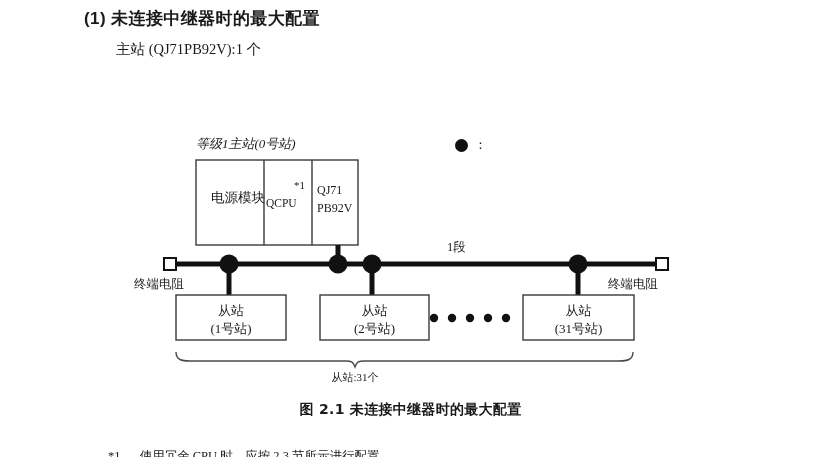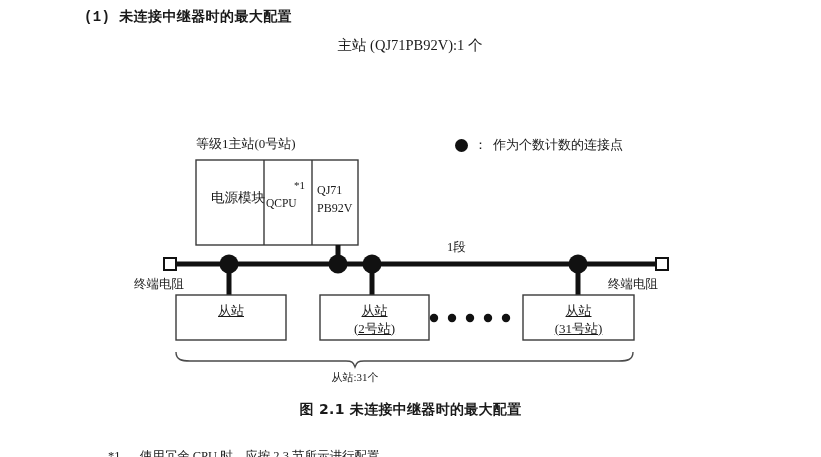--- a/index.html
+++ b/index.html
@@ -17,34 +17,34 @@
   }
 
   
   #heading-block {
     position: absolute;
     left: 84px;
     top: 8px;
     width: 620px;
   }
   #section-heading {
-    font-family: Liberation Mono, monospace;
+    font-family: Liberation Sans, sans-serif;
     font-weight: bold;
-    font-size: 14px;
+    font-size: 17px;
     letter-spacing: 0.4px;
     line-height: 1.35;
     white-space: nowrap;
   }
   .spec-line {
     font-size: 14.5px;
     line-height: 1.55;
     margin-left: 32px;
     white-space: nowrap;
   }
-  #spec-master { margin-top: 7px; text-align: center; }
+  #spec-master { margin-top: 7px; }
   #spec-slave  { margin-top: 2px; }
 
   
   #diagram {
     position: absolute;
     left: 0;
     top: 0;
     width: 821px;
     height: 457px;
   }
@@ -61,20 +61,21 @@
     line-height: 1.25;
     white-space: nowrap;
     color: #1a1a1a;
   }
 
   
   #master-title {
     left: 196px;
     top: 136px;
     font-size: 13px;
+    font-style: italic;
   }
 
   
   #mod-power-label {
     left: 198px;
     top: 190px;
     width: 80px;
     text-align: center;
     font-size: 13.5px;
   }
@@ -124,21 +125,20 @@
   
   #segment-label { left: 447px; top: 240px; font-size: 12.5px; }
 
   
   .slave-text {
     position: absolute;
     text-align: center;
     font-size: 13px;
     line-height: 1.35;
     white-space: nowrap;
-    text-decoration: underline;
   }
   #slave1-text  { left: 176px; top: 302px; width: 110px; }
   #slave2-text  { left: 320px; top: 302px; width: 109px; }
   #slave31-text { left: 523px; top: 302px; width: 111px; }
 
   
   #brace-label {
     left: 355px;
     top: 371px;
     font-size: 11px;
@@ -232,30 +232,30 @@
   <div class="dlabel" id="mod-qcpu-label">QCPU</div>
   <div class="dlabel" id="mod-qcpu-footmark">*1</div>
   <div class="dlabel" id="mod-pb92v-label">
     <div>QJ71</div>
     <div>PB92V</div>
   </div>
 
   <div class="dlabel" id="legend">
     <span id="legend-dot"></span>
     <span>：</span>
-    <span>作为个数计数的连接点</span>
   </div>
 
   <div class="dlabel" id="segment-label">1段</div>
 
   <div class="dlabel" id="term-left-label">终端电阻</div>
   <div class="dlabel" id="term-right-label">终端电阻</div>
 
   <div class="slave-text" id="slave1-text">
     <div>从站</div>
+    <div>(1号站)</div>
   </div>
   <div class="slave-text" id="slave2-text">
     <div>从站</div>
     <div>(2号站)</div>
   </div>
   <div class="slave-text" id="slave31-text">
     <div>从站</div>
     <div>(31号站)</div>
   </div>
 

